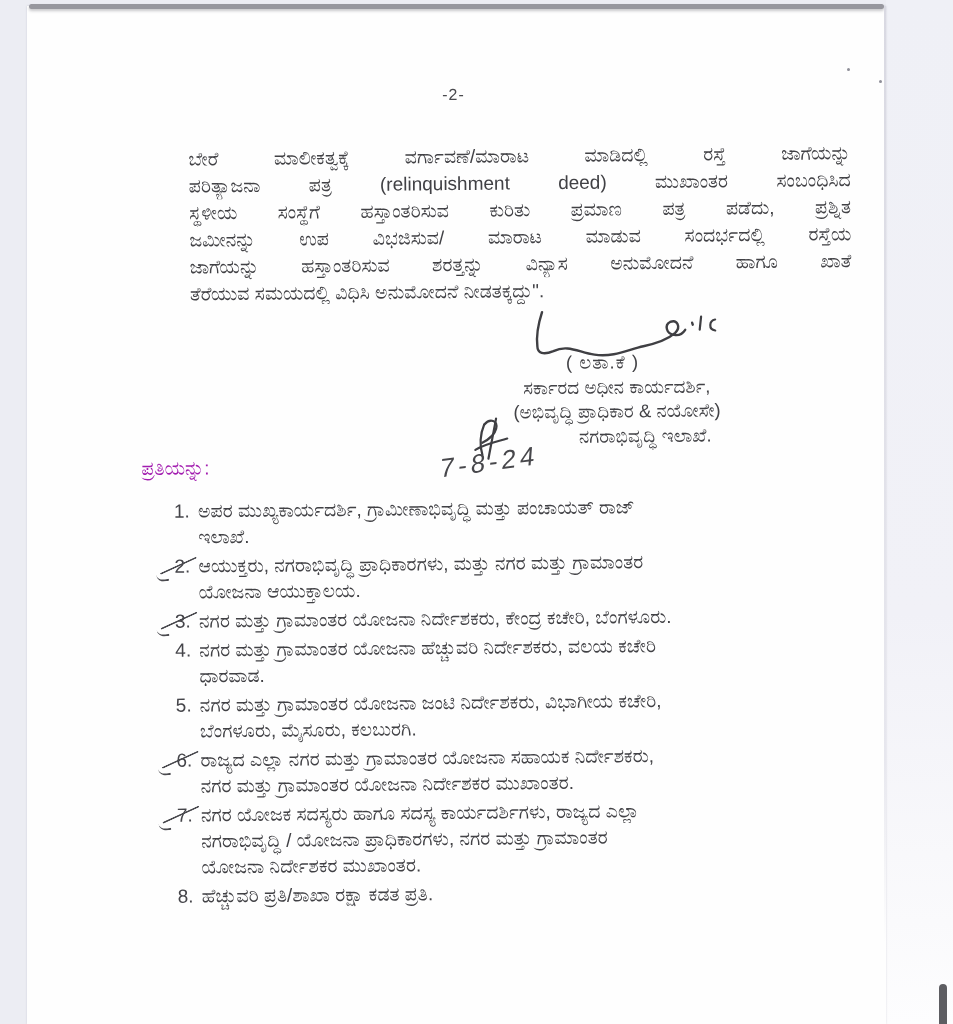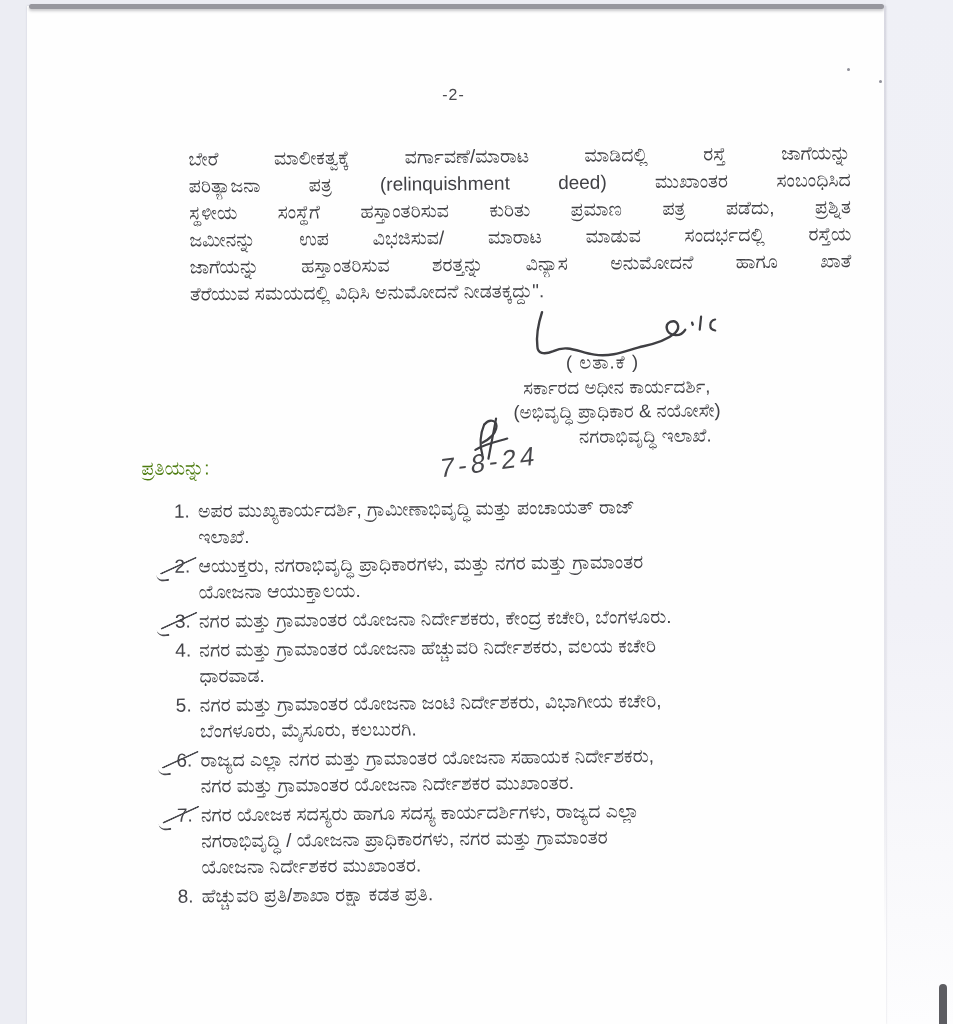--- a/index.html
+++ b/index.html
@@ -50,21 +50,21 @@
   .sig-dept{transform:translateX(-6px);}
   .sig-office{transform:translateX(22px);}
   .initials-scribble{position:absolute;left:446px;top:410px;}
   .hand-date{
     position:absolute;left:412px;top:438px;width:150px;
     font-size:26px;color:#47474b;letter-spacing:4px;
     transform:rotate(-7deg) skewX(-12deg);
   }
   .copies-heading{
     position:absolute;left:114px;top:449px;
-    font-size:19px;color:#4d7c0f;
+    font-size:19px;color:#a21caf;
   }
   .copy-list{
     position:absolute;left:146px;top:490px;width:690px;
     font-size:19px;line-height:26px;color:#414145;
     list-style:none;margin:0;padding:0;
   }
   .copy-list li{display:flex;margin:0 0 3px 0;}
   .num{
     flex:0 0 24px;position:relative;color:#45454a;
   }

